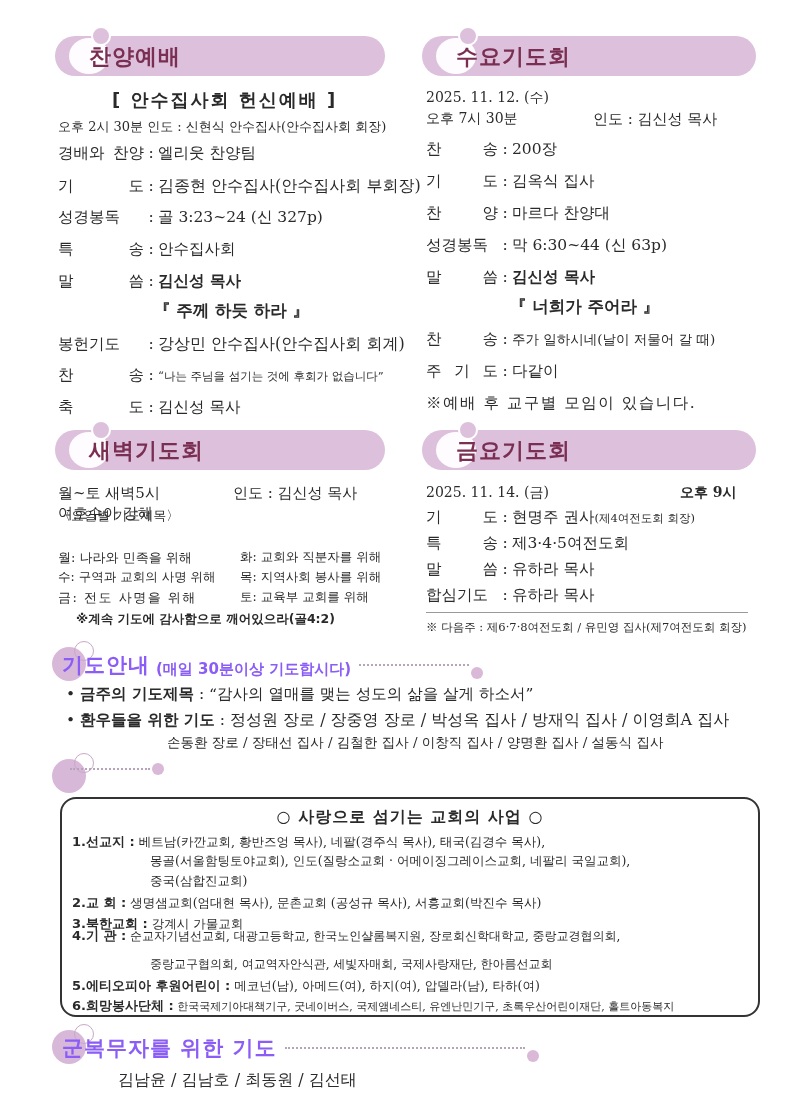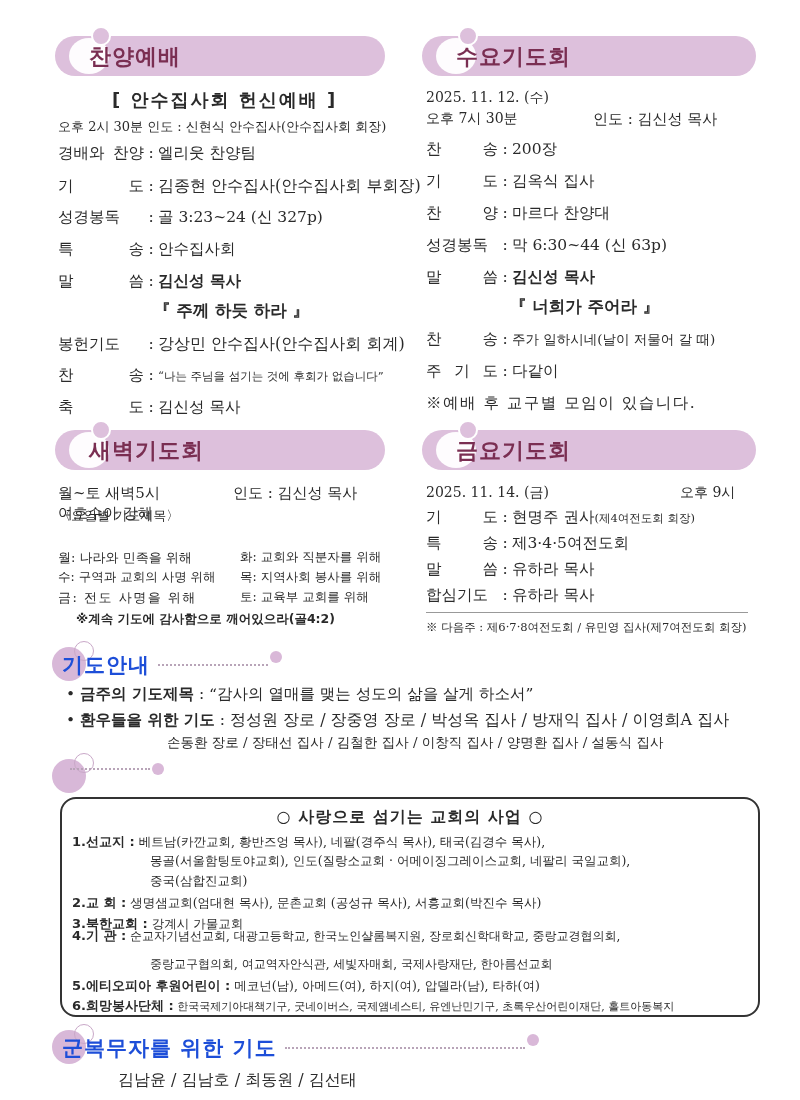--- a/index.html
+++ b/index.html
@@ -30,22 +30,22 @@
     .colon { display: inline-block; width: 14px; text-align: center; }
     .small { font-size: 16px; }
     .bold { font-family: "DejaVu Sans", sans-serif; font-weight: bold; }
 
     .subtitle-center {
       position: absolute; font-family: "DejaVu Sans", sans-serif; font-weight: bold;
       font-size: 18px; letter-spacing: 2px;
     }
 
     .section-head {
-      position: absolute; display: flex; align-items: flex-start;
-      font-family: "DejaVu Sans", sans-serif; font-weight: bold; color: #1d4ed8;
+      position: absolute; display: flex; align-items: flex-end;
+      font-family: "DejaVu Sans", sans-serif; font-weight: bold; color: #8b5cf6;
     }
     .section-head .circ {
       position: absolute; left: -10px; top: -4px; width: 34px; height: 34px; border-radius: 50%;
       background: #d8b8d8;
     }
     .section-head .circ2 {
       position: absolute; left: 12px; top: -10px; width: 20px; height: 20px; border-radius: 50%;
       border: 1px solid #c9a8c8; background: transparent;
     }
     .section-head .txt { position: relative; font-size: 21px; letter-spacing: 1px; }
@@ -132,34 +132,35 @@
 <div class="row" style="left:58px; top:589px; font-size:13px; letter-spacing:1.5px;">금: 전도 사명을 위해</div>
 <div class="row" style="left:240px; top:589px; font-size:12.5px;">토: 교육부 교회를 위해</div>
 <div class="row bold" style="left:76px; top:611px; font-size:12.5px;">※계속 기도에 감사함으로 깨어있으라(골4:2)</div>
 
 <div class="pill-header" style="left:422px; top:430px; width:334px;">
   <div class="bubble"></div>
   <div class="bubble2"></div>
   <span class="title">금요기도회</span>
 </div>
 <div class="row" style="left:426px; top:484px; font-size:14px;">2025. 11. 14. (금)</div>
-<div class="row" style="left:680px; top:484px; font-size:14px;">오후 9시</div>
+<div class="row" style="left:680px; top:484px; font-size:14px;font-weight:bold;">오후 9시</div>
 <div class="col" style="left:426px; top:510px;">
   <div class="row" style="top:0;"><span class="lbl" style="width:72px;">기 도</span><span class="colon">:</span><span>현명주 권사</span><span style="font-size:11.5px;">(제4여전도회 회장)</span></div>
   <div class="row" style="top:26px;"><span class="lbl" style="width:72px;">특 송</span><span class="colon">:</span><span>제3·4·5여전도회</span></div>
   <div class="row" style="top:52px;"><span class="lbl" style="width:72px;">말 씀</span><span class="colon">:</span><span>유하라 목사</span></div>
   <div class="row" style="top:78px;"><span class="lbl" style="width:72px;">합심기도</span><span class="colon">:</span><span>유하라 목사</span></div>
 </div>
 <div class="divider" style="left:426px; top:612px; width:322px;"></div>
 <div class="row" style="left:426px; top:620px; font-size:11.5px;">※ 다음주 : 제6·7·8여전도회 / 유민영 집사(제7여전도회 회장)</div>
 
 <div class="section-head" style="left:62px; top:651px;">
   <span class="circ"></span>
   <span class="circ2"></span>
   <span class="txt">기도안내</span>
+  <span class="sub">(매일 30분이상 기도합시다)</span>
   <span class="dots" style="width:110px;"></span>
   <span class="enddot"></span>
 </div>
 <div class="bullet-row" style="left:66px; top:684px;">
   <span>• </span><span class="b">금주의 기도제목</span><span> : </span><span>“감사의 열매를 맺는 성도의 삶을 살게 하소서”</span>
 </div>
 <div class="bullet-row" style="left:66px; top:710px;">
   <span>• </span><span class="b">환우들을 위한 기도</span><span> : </span><span style="font-size:16px;">정성원 장로 / 장중영 장로 / 박성옥 집사 / 방재익 집사 / 이영희A 집사</span>
 </div>
 <div class="bullet-row" style="left:167px; top:734px; font-size:13.5px;">손동환 장로 / 장태선 집사 / 김철한 집사 / 이창직 집사 / 양명환 집사 / 설동식 집사</div>

